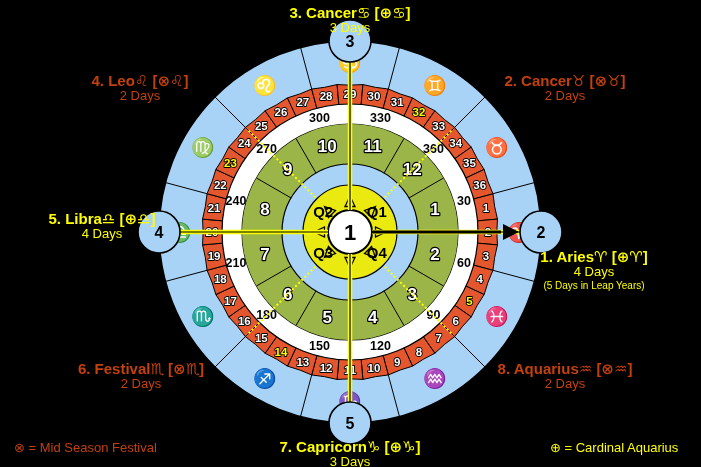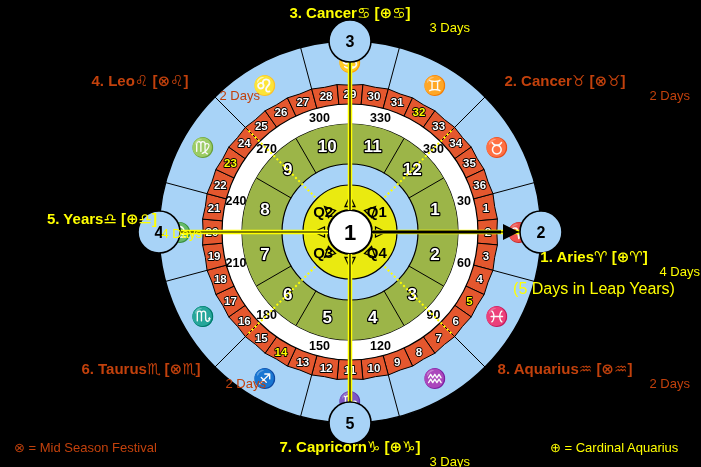--- a/index.html
+++ b/index.html
@@ -1,22 +1,22 @@
 <!DOCTYPE html>
 <html><head>
 <meta charset="utf-8">
 <style>
   html,body{margin:0;padding:0;background:#000;}
   body{width:701px;height:467px;position:relative;overflow:hidden;
        font-family:"Liberation Sans","DejaVu Sans",sans-serif;}
   #wheel{position:absolute;left:0;top:0;}
   .lbl{position:absolute;text-align:center;line-height:1.15;}
   .lbl .t1{font-weight:bold;font-size:15px;white-space:nowrap;}
-  .lbl .t2{font-size:13px;white-space:nowrap;text-align:right;}
-  .lbl .t3{font-size:16px;white-space:nowrap;}
+  .lbl .t2{font-size:13px;white-space:nowrap;}
+  .lbl .t3{font-size:10px;white-space:nowrap;}
   .white{color:#c2410c;}
   .yellow{color:#ffff00;}
   .legend{position:absolute;font-size:13px;white-space:nowrap;}
 </style>
 </head>
 <body>
 
 <svg id="wheel" width="701" height="467" viewBox="0 0 701 467">
     <circle cx="350" cy="232" r="191" fill="#a8d3f7" stroke="#000000" stroke-width="1.5"></circle>
     <line x1="492.9570222907821" y1="193.69478132482692" x2="534.491832821212" y2="182.56556238541853" stroke="#000" stroke-width="1"></line>
@@ -211,36 +211,36 @@
 
 <div class="lbl" style="left:440px;top:72px;width:250px;">
   <div class="t1 white"><span>2.</span>
     <span>Cancer</span><span>♉</span>
     <span>[⊗♉]</span></div>
   <div class="t2 white">2 Days</div>
 </div>
 
 <div class="lbl" style="left:2px;top:210px;width:200px;">
   <div class="t1 yellow"><span>5.</span>
-    <span>Years</span><span>♎</span>
+    <span>Libra</span><span>♎</span>
     <span>[⊕♎]</span></div>
   <div class="t2 yellow">4 Days</div>
 </div>
 
 <div class="lbl" style="left:488px;top:208px;width:212px;margin-top:40px;">
   <div class="t1 yellow"><span>1.</span>
     <span>Aries</span><span>♈</span>
     <span>[⊕♈]</span></div>
   <div class="t2 yellow">4 Days</div>
   <div class="t3 yellow">(5 Days in Leap Years)</div>
 </div>
 
 <div class="lbl" style="left:16px;top:360px;width:250px;">
   <div class="t1 white"><span>6.</span>
-    <span>Taurus</span><span>♏</span>
+    <span>Festival</span><span>♏</span>
     <span>[⊗♏]</span></div>
   <div class="t2 white">2 Days</div>
 </div>
 
 <div class="lbl" style="left:440px;top:360px;width:250px;">
   <div class="t1 white"><span>8.</span>
     <span>Aquarius</span><span>♒</span>
     <span>[⊗♒]</span></div>
   <div class="t2 white">2 Days</div>
 </div>

